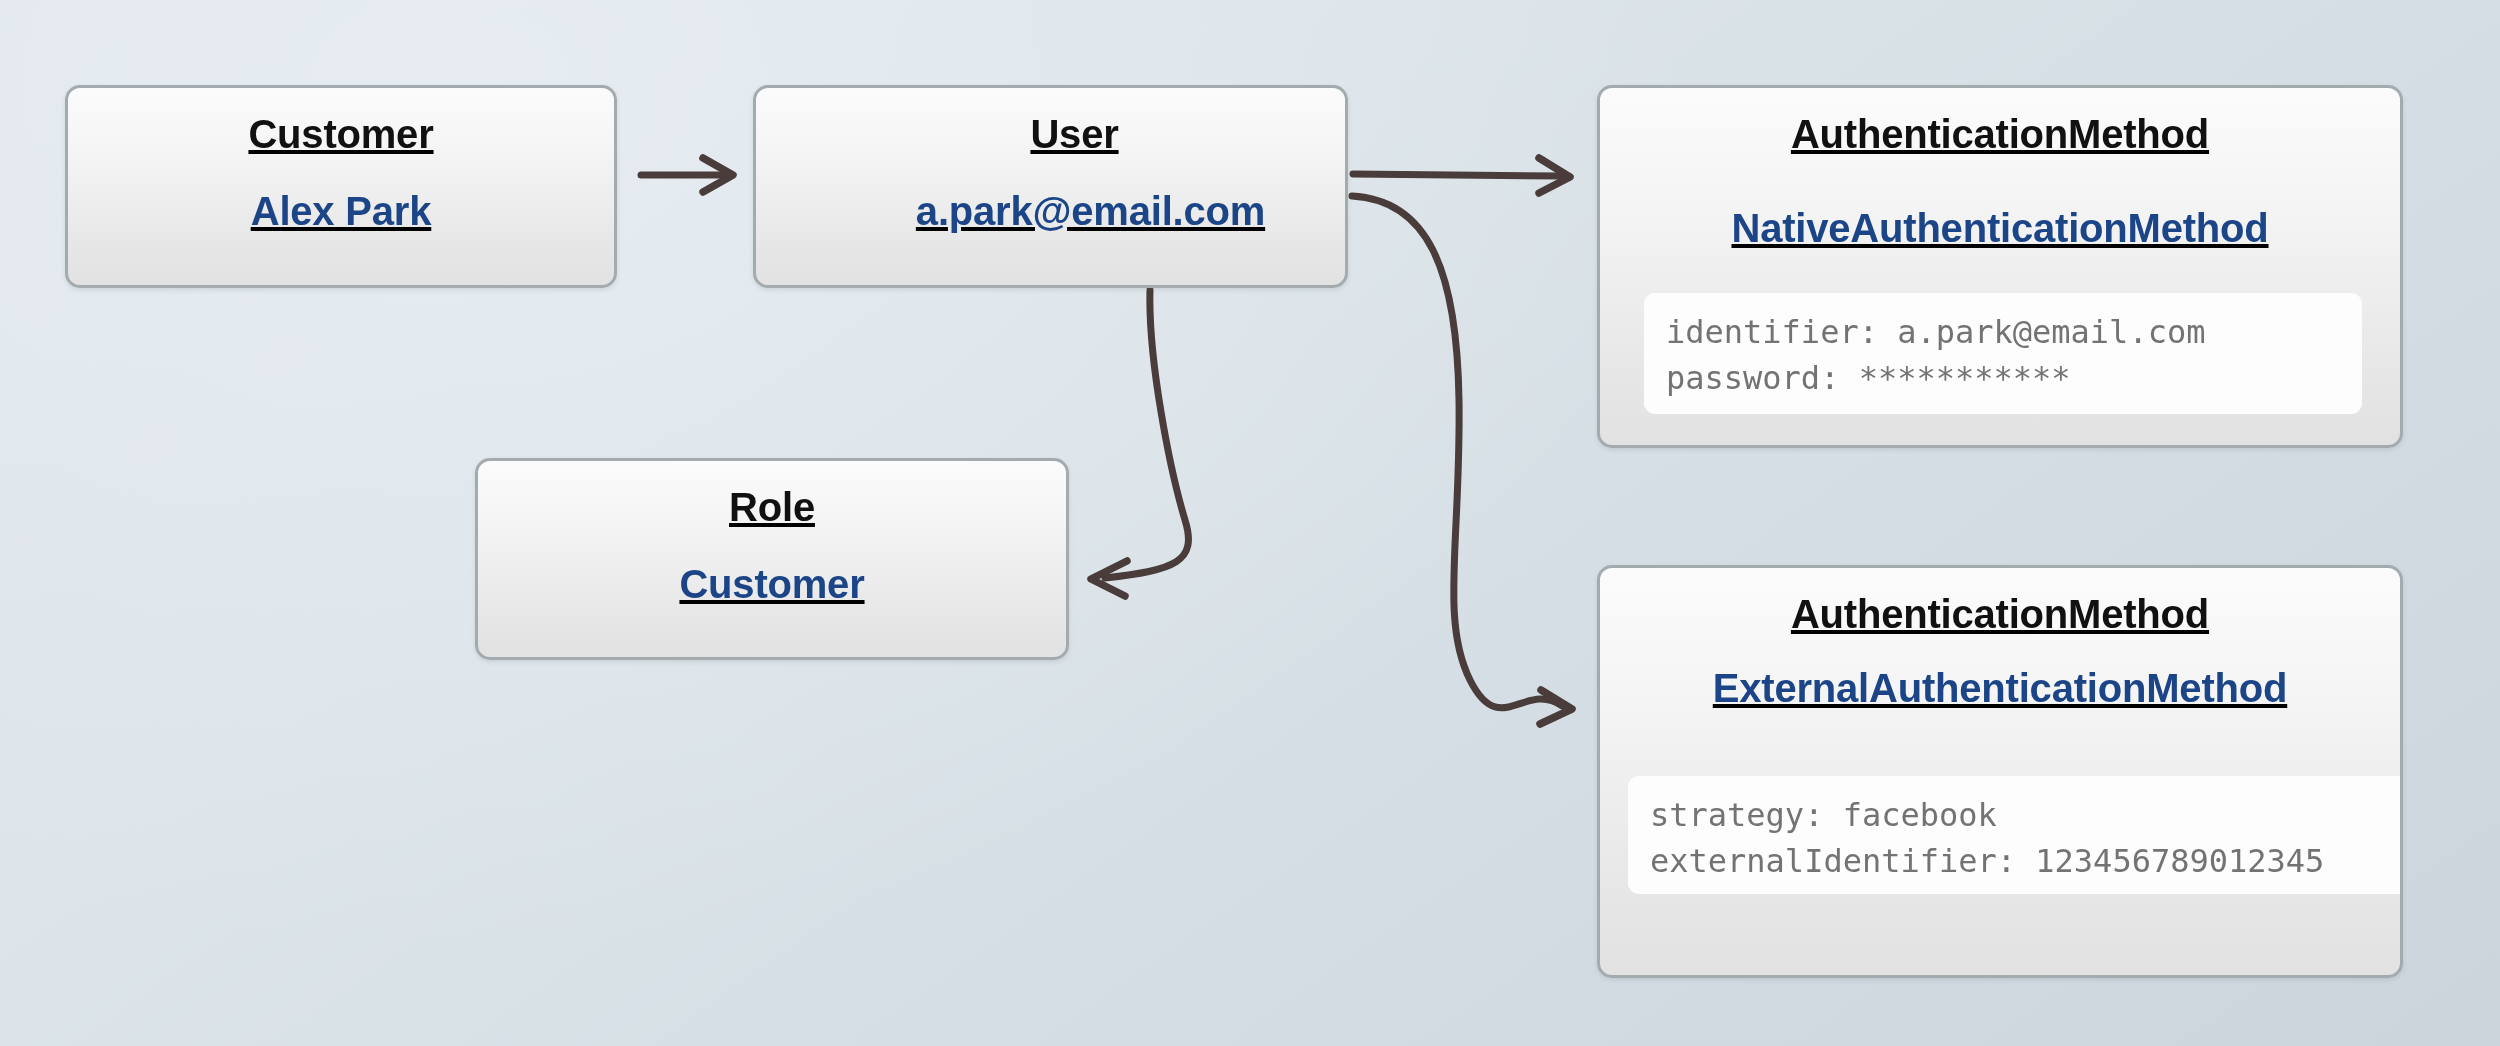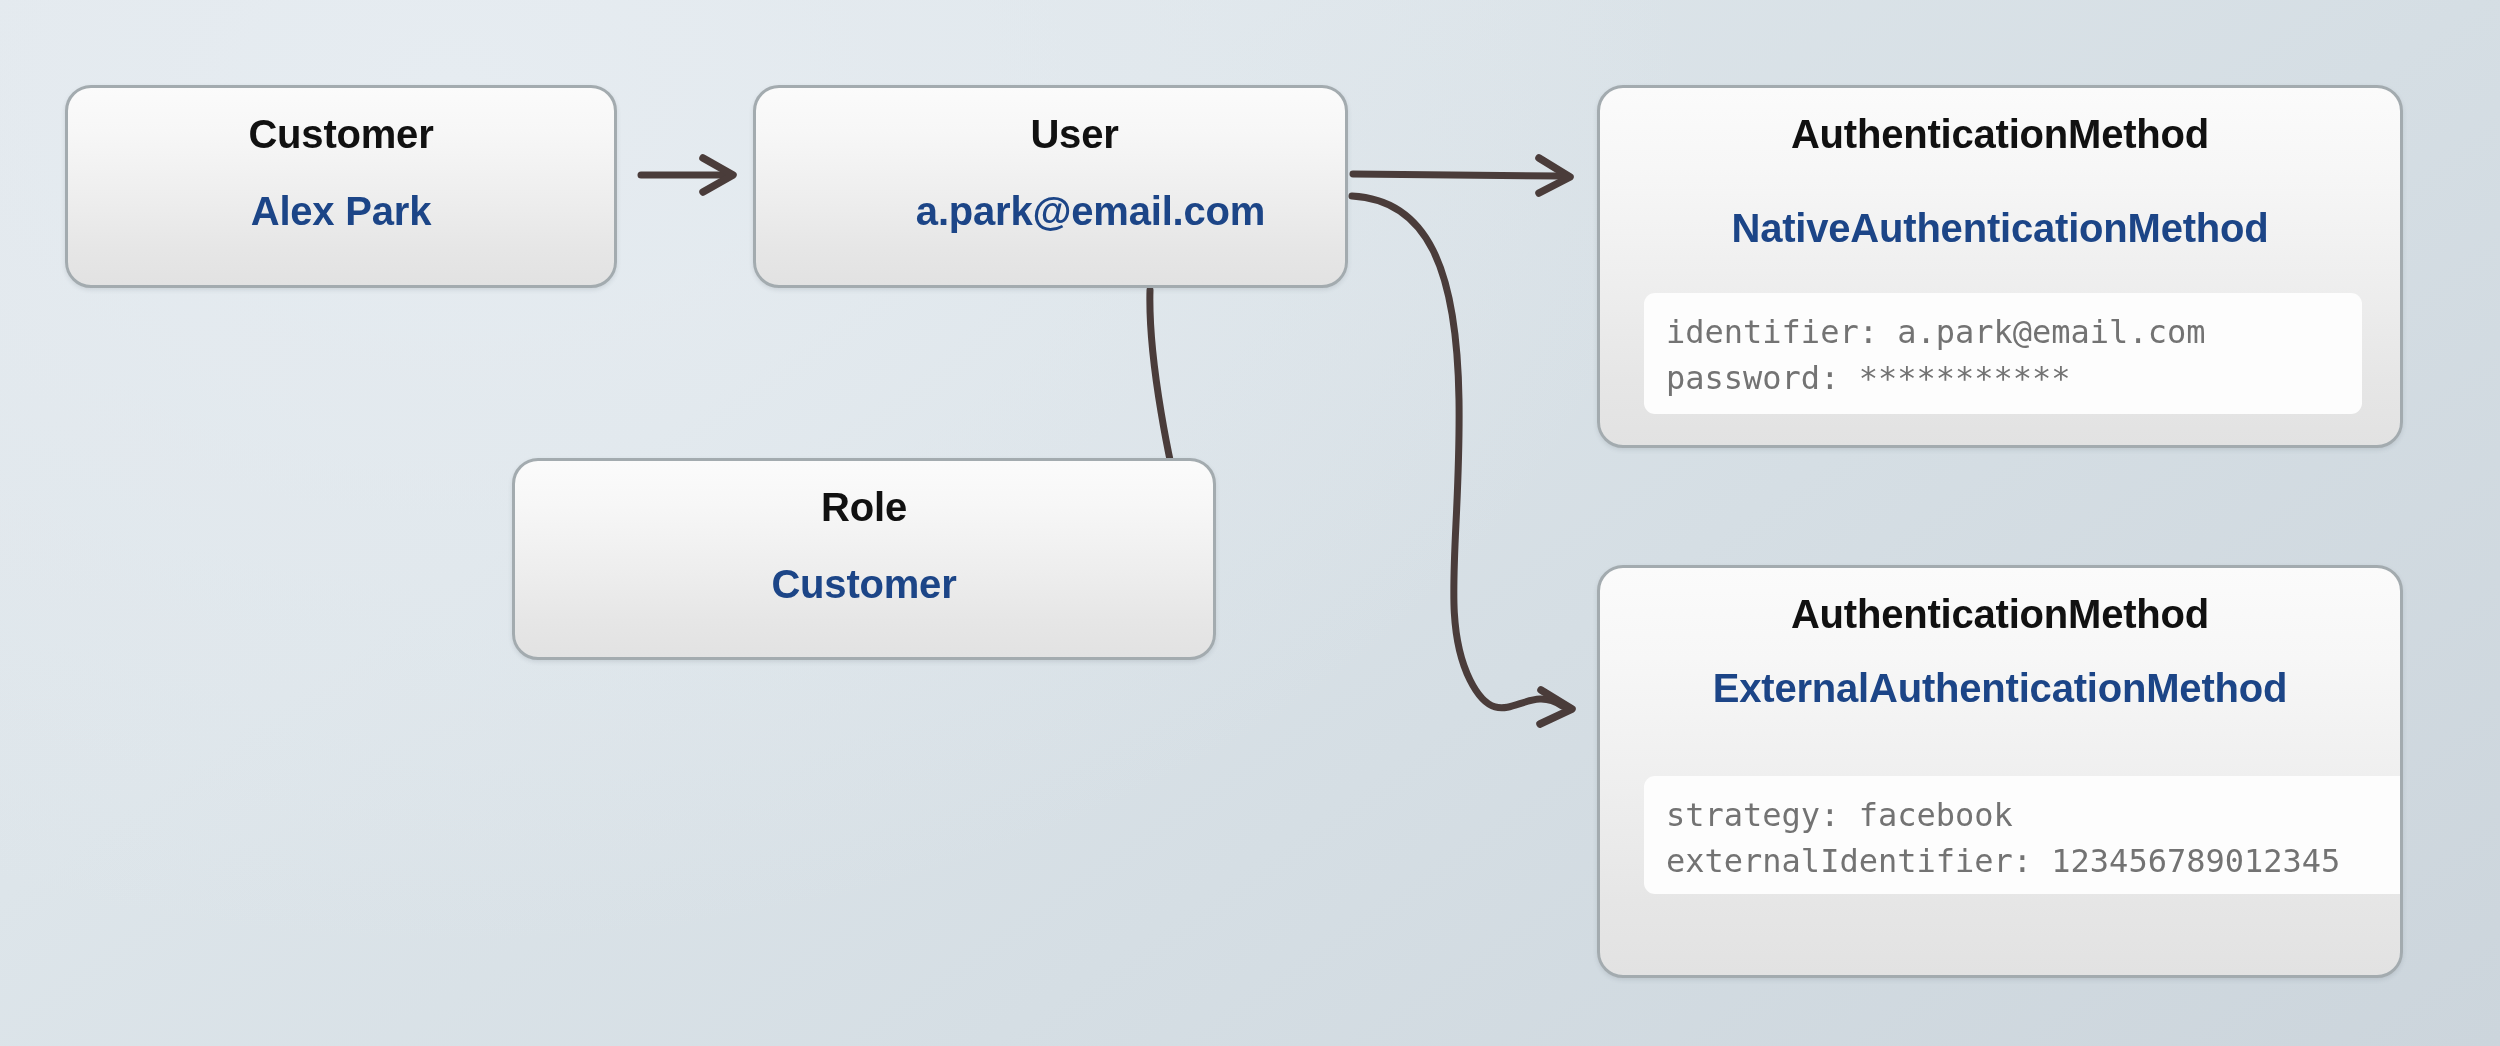--- a/index.html
+++ b/index.html
@@ -20,25 +20,26 @@
     background:
       radial-gradient(ellipse 2000px 1400px at 18% 8%, #e6ecf1 0%, rgba(230,236,241,0) 62%),
       linear-gradient(145deg, #e1e7ec 0%, #dde5ea 32%, #d5dee4 62%, #ccd5dc 100%);
   }
 
   
   .node {
     position: absolute;
     box-sizing: border-box;
     border: 3px solid #a3abaf;
-    border-radius: 26px;
+    border-radius: 15px;
     background: linear-gradient(180deg, #fbfbfb 0%, #f7f7f7 22%, #eeeeee 55%, #e6e6e6 82%, #e2e2e2 100%);
     box-shadow: 0 2px 4px rgba(90,100,110,0.16);
     text-align: center;
     overflow: hidden;
+    text-decoration: underline;
   }
   .node-title {
     font-size: 40px;
     font-weight: bold;
     color: #111111;
     letter-spacing: -0.2px;
     line-height: 1;
     white-space: nowrap;
   }
   .node-subtitle {
@@ -92,33 +93,33 @@
 
   
   #node-customer { left: 65px;  top: 85px;  width: 552px;  height: 203px; }
   #node-customer .node-title    { margin-top: 26px; }
   #node-customer .node-subtitle { margin-top: 37px; }
 
   #node-user { left: 753px;  top: 85px;  width: 595px;  height: 203px; padding-left: 48px; }
   #node-user .node-title    { margin-top: 26px; }
   #node-user .node-subtitle { margin-top: 37px; margin-left: 32px; }
 
-  #node-role { left: 475px;  top: 458px;  width: 704px;  height: 202px; margin-left: 37px; }
+  #node-role { left: 475px;  top: 458px;  width: 594px;  height: 202px; }
   #node-role .node-title    { margin-top: 26px; }
   #node-role .node-subtitle { margin-top: 37px; }
 
   #node-native { left: 1597px; top: 85px; width: 806px; height: 363px; }
   #node-native .node-title    { margin-top: 26px; }
   #node-native .node-subtitle { margin-top: 54px; }
   #node-native .detail-panel  { left: 44px; top: 205px; width: 718px; height: 121px; }
 
   #node-external { left: 1597px; top: 565px; width: 806px; height: 413px; }
   #node-external .node-title    { margin-top: 26px; }
   #node-external .node-subtitle { margin-top: 34px; }
-  #node-external .detail-panel  { left: 44px; top: 208px; width: 792px; height: 118px; }
+  #node-external .detail-panel  { left: 28px; top: 208px; width: 792px; height: 118px; }
 </style>
 </head>
 <body>
 
 <div id="canvas">
 
   <svg id="edges" viewBox="0 0 2500 1046" xmlns="http://www.w3.org/2000/svg">
 
     <g>
       <path class="edge-path" d="M 641 175 L 726 175"></path>

